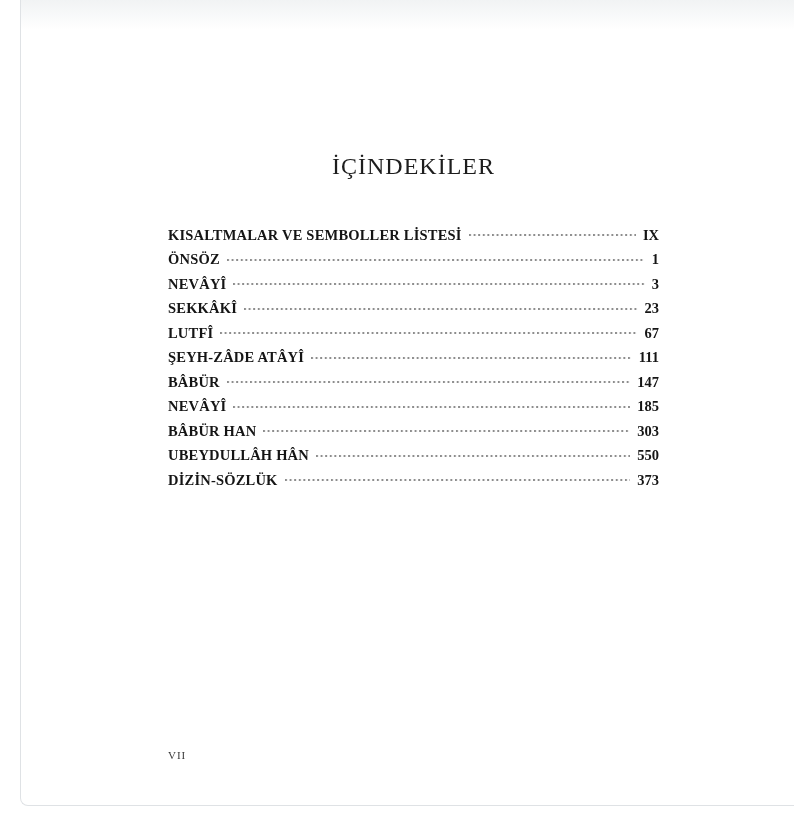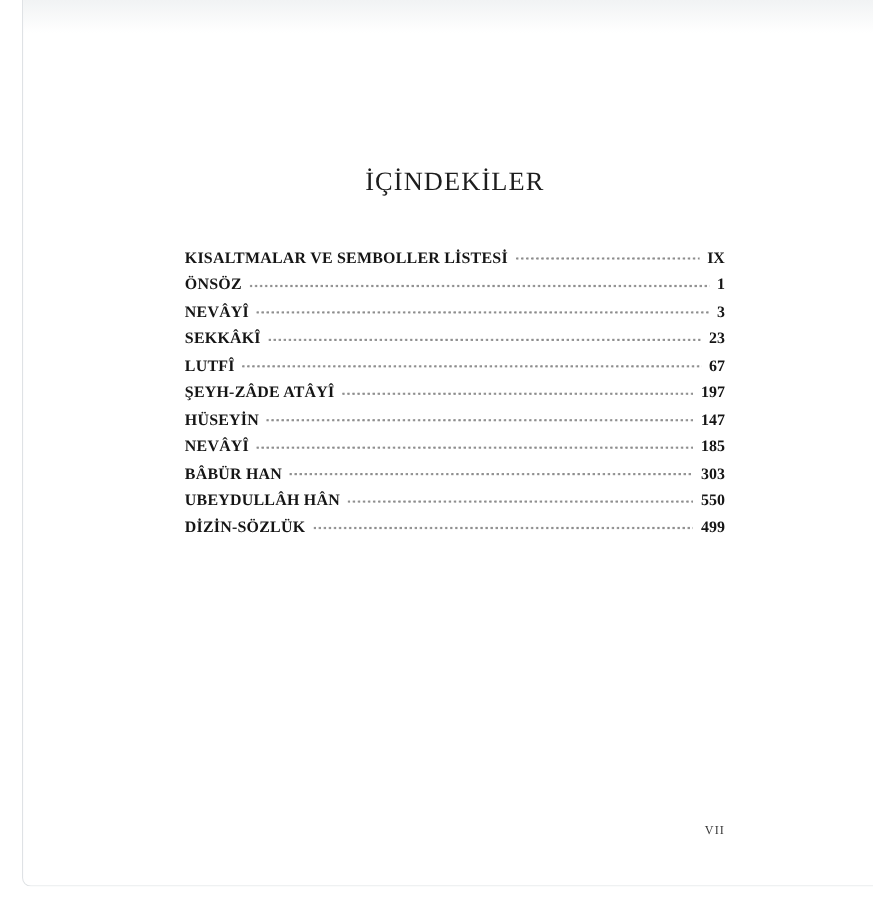--- a/index.html
+++ b/index.html
@@ -90,21 +90,21 @@
     font-size: 14.5px;
     color: #151515;
     white-space: nowrap;
   }
 
   .folio {
     position: absolute;
     left: 147px;
     top: 749px;
     width: 491px;
-    text-align: right;
+    text-align: left;
     font-size: 11px;
     letter-spacing: 1px;
     color: #3a3a3a;
   }
 </style>
 </head>
 <body>
 
 <div class="doc-page">
   <div class="top-shade"></div>
@@ -139,25 +139,25 @@
 
     <div class="toc-row">
       <span class="toc-label">LUTFÎ</span>
       <span class="toc-leader"></span>
       <span class="toc-num">67</span>
     </div>
 
     <div class="toc-row">
       <span class="toc-label">ŞEYH-ZÂDE ATÂYÎ</span>
       <span class="toc-leader"></span>
-      <span class="toc-num">197</span>
+      <span class="toc-num">111</span>
     </div>
 
     <div class="toc-row">
-      <span class="toc-label">HÜSEYİN</span>
+      <span class="toc-label">BÂBÜR</span>
       <span class="toc-leader"></span>
       <span class="toc-num">147</span>
     </div>
 
     <div class="toc-row">
       <span class="toc-label">NEVÂYÎ</span>
       <span class="toc-leader"></span>
       <span class="toc-num">185</span>
     </div>
 
@@ -171,20 +171,20 @@
 
     <div class="toc-row">
       <span class="toc-label">UBEYDULLÂH HÂN</span>
       <span class="toc-leader"></span>
       <span class="toc-num">550</span>
     </div>
 
     <div class="toc-row">
       <span class="toc-label">DİZİN-SÖZLÜK</span>
       <span class="toc-leader"></span>
-      <span class="toc-num">499</span>
+      <span class="toc-num">373</span>
     </div>
 
 
   </div>
 
   <div class="folio">VII</div>
 </div>
 
 </body></html>

